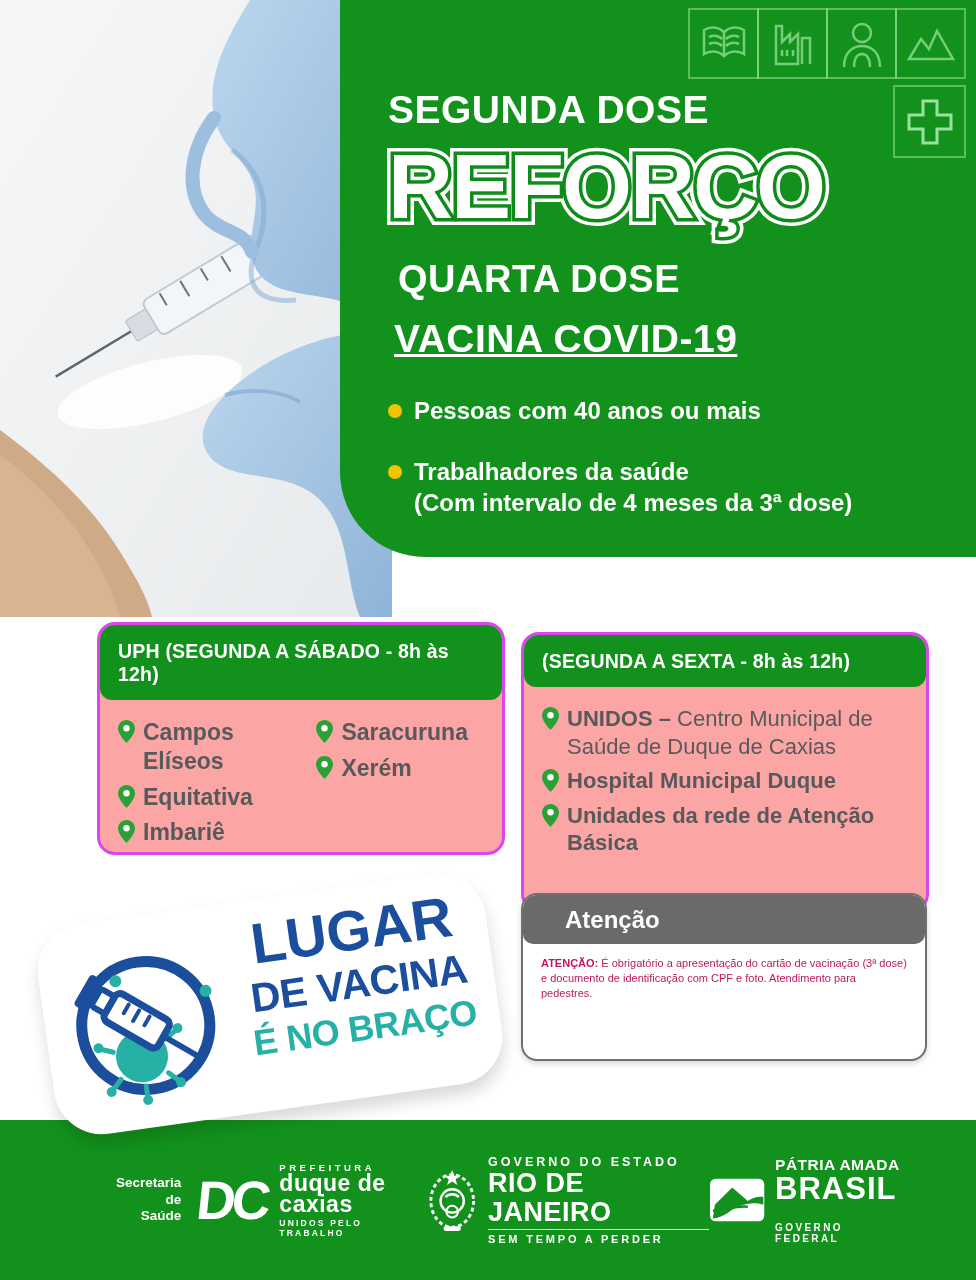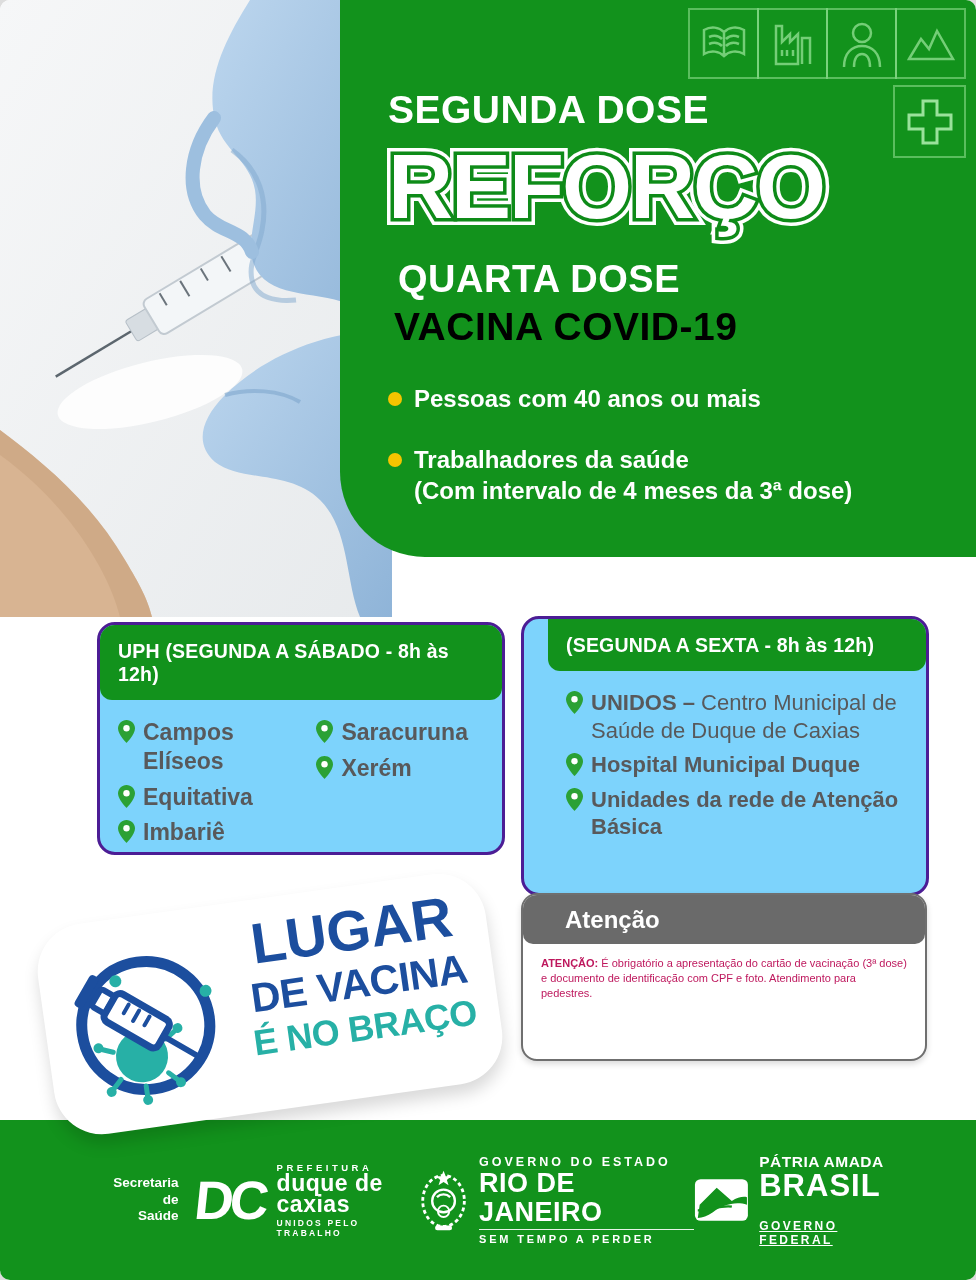--- a/index.html
+++ b/index.html
@@ -1,21 +1,20 @@
 <!DOCTYPE html>
 <html><head>
 <meta charset="utf-8">
 <style>
   * { margin:0; padding:0; box-sizing:border-box; }
   html,body { background:#dddddd; }
   .poster {
     position:relative; width:976px; height:1280px; margin:0 auto;
     background:#ffffff; overflow:hidden;
     font-family:"Liberation Sans","DejaVu Sans",sans-serif;
-    border-radius:10px;
   }
 
   
   .photo { position:absolute; left:0; top:0; width:392px; height:617px; z-index:1; }
   .photo svg { display:block; width:100%; height:100%; }
 
   
   .green-panel {
     position:absolute; left:340px; top:0; width:636px; height:557px; z-index:2;
     background:#12921c; border-bottom-left-radius:85px;
@@ -37,44 +36,44 @@
   .kicker { font-size:39px; font-weight:800; letter-spacing:.5px; }
   .title-wrap { position:relative; height:108px; margin-top:10px; }
   .title-layer {
     position:absolute; left:0; top:0;
     font-size:90px; font-weight:800; letter-spacing:-2px; line-height:1;
     color:#fff;
   }
   .t-back  { -webkit-text-stroke:14px #ffffff; }
   .t-mid   { -webkit-text-stroke:7px #0e8b18; }
   .subtitle  { font-size:38px; font-weight:800; margin-top:8px; padding-left:10px; letter-spacing:.5px; }
-  .highlight { font-size:39px; font-weight:800; color:#000000; margin-top:4px; padding-left:6px; letter-spacing:.5px; }
+  .highlight { font-size:39px; font-weight:800; color:#ffffff; margin-top:16px; padding-left:6px; letter-spacing:.5px;text-decoration:underline; }
 
   .bullets { margin-top:34px; list-style:none; }
   .bullet { display:flex; margin-bottom:30px; }
   .dot {
     flex:0 0 auto; width:14px; height:14px; border-radius:50%;
     background:#f5c400; margin:9px 12px 0 0;
   }
   .bullet-text { font-size:24px; font-weight:800; line-height:1.3; }
 
   
   .card {
-    position:absolute; background:#7dd3fc; border:3px solid #4c1d95;
+    position:absolute; background:#fca5a5; border:3px solid #d946ef;
     border-radius:18px; overflow:hidden; z-index:3;
   }
   .card-header {
     background:#12921c; color:#fff; font-weight:800; font-size:19.5px;
     padding:15px 16px 14px 18px; letter-spacing:.2px;
     border-bottom-left-radius:12px; border-bottom-right-radius:12px;
   }
   .card-body { padding:18px 14px 20px 16px; color:#58595b; }
 
   .card-uph  { left:97px;  top:622px; width:408px; height:233px; }
-  .card-week { left:521px; top:616px; width:408px; height:280px;padding-left:24px; }
+  .card-week { left:521px; top:632px; width:408px; height:280px; }
 
   .venue-grid { display:grid; grid-template-columns:1.12fr 1fr; column-gap:4px; row-gap:7px; align-items:start; }
   .venue-item { display:flex; align-items:flex-start; font-size:23px; font-weight:800; line-height:1.25; }
   .venue-item .pin { flex:0 0 auto; margin:2px 8px 0 2px; }
   .venue-list .venue-item { margin-bottom:7px; font-size:22px; }
   .venue-item .normal { font-weight:400;text-align:center; }
 
   
   .attention {
     position:absolute; left:521px; top:893px; width:406px; height:168px;
@@ -118,21 +117,21 @@
   .dc-name    { font-size:23px; font-weight:800; line-height:.92; letter-spacing:.5px; text-transform:lowercase; }
   .dc-tagline { font-size:8.5px; font-weight:700; letter-spacing:2.2px; margin-top:3px; }
   .rio-text { margin-left:10px; text-align:left; }
   .rio-small   { font-size:12.5px; font-weight:800; letter-spacing:3px; }
   .rio-name    { font-size:27px; font-weight:800; letter-spacing:.5px; line-height:1.05; }
   .rio-rule    { border-top:1.5px solid rgba(255,255,255,.9); margin:3px 0 3px; }
   .rio-tagline { font-size:11px; font-weight:700; letter-spacing:2.8px; }
   .br-text { margin-left:10px; text-align:left; }
   .br-small   { font-size:15.5px; font-weight:800; letter-spacing:.5px; }
   .br-name    { font-size:31px; font-weight:800; letter-spacing:1px; line-height:.95; }
-  .br-tagline { font-size:12px; font-weight:700; letter-spacing:2.4px; margin-top:18px;text-decoration:underline; }
+  .br-tagline { font-size:10px; font-weight:700; letter-spacing:2.4px; margin-top:18px; }
 </style>
 </head>
 <body>
 
 <div class="poster">
 
   <div class="photo">
     <svg viewBox="0 0 392 617">
       <defs>
         <linearGradient id="bgph" x1="0" y1="0" x2="1" y2="1">

